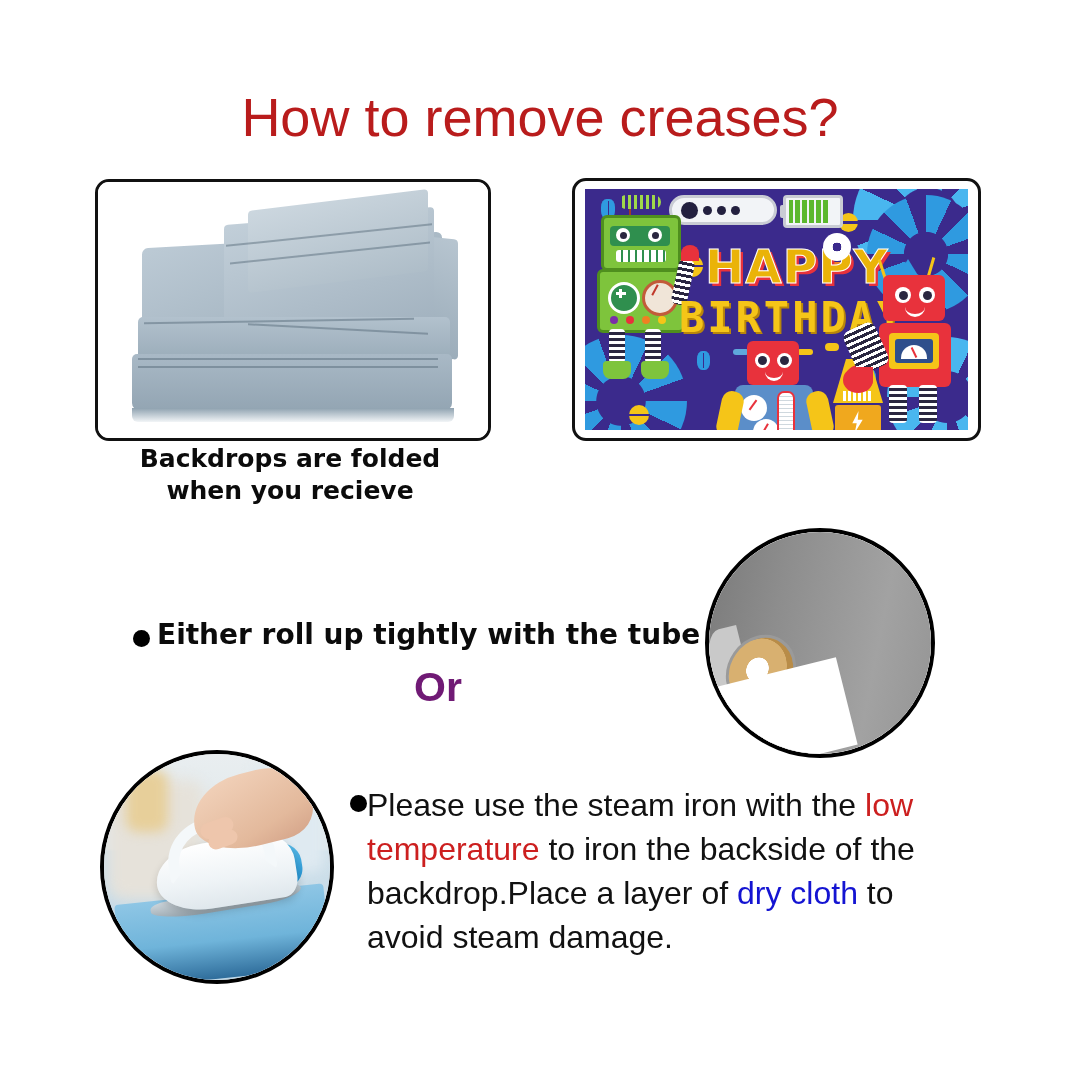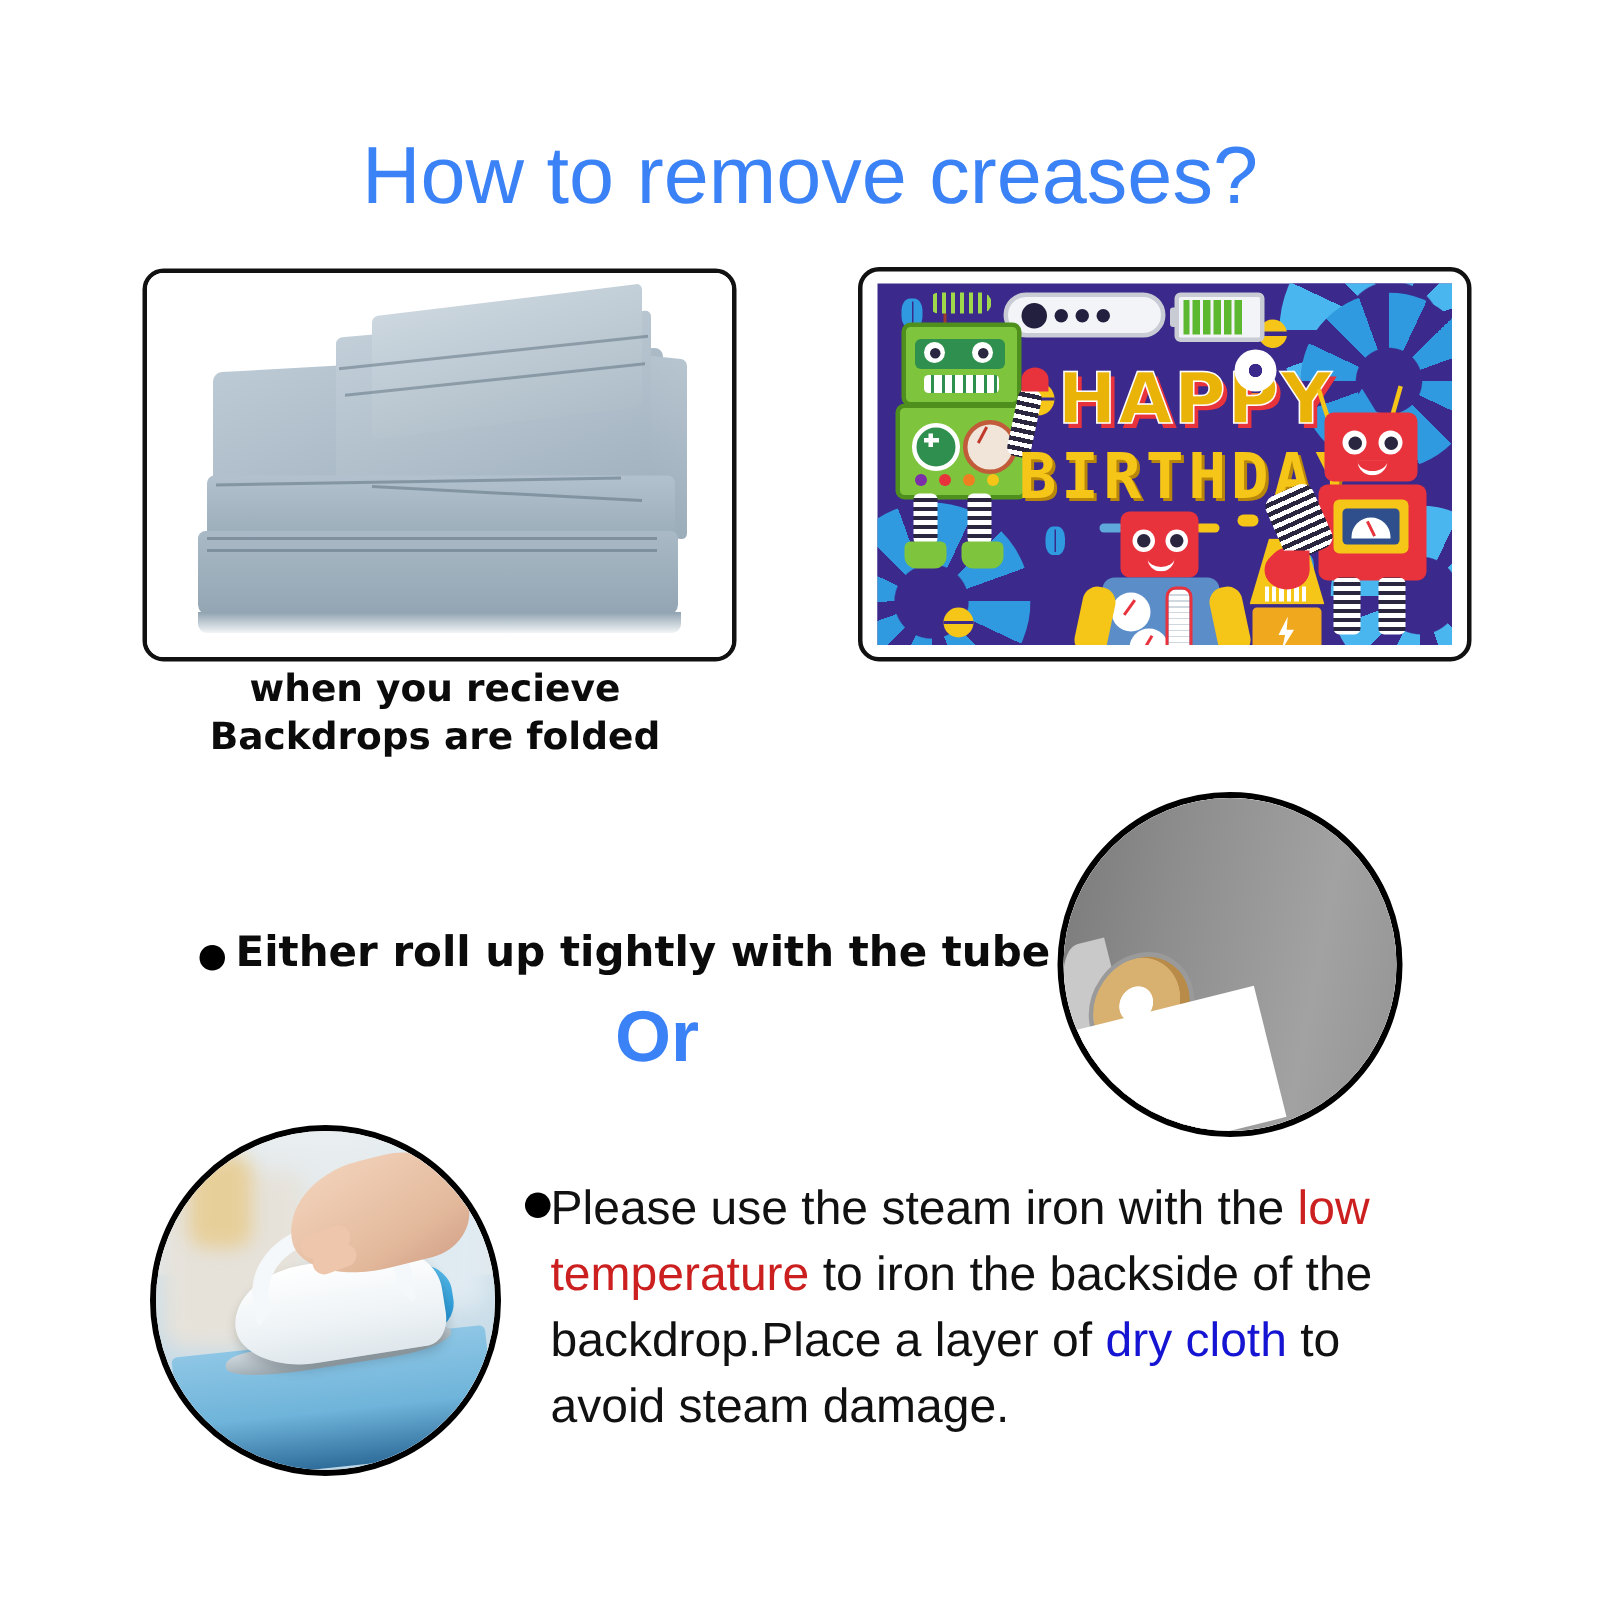--- a/index.html
+++ b/index.html
@@ -7,21 +7,21 @@
     width:1080px;height:1080px;background:#ffffff;
     font-family:"Liberation Sans", sans-serif;
     position:relative;overflow:hidden;
   }
   .page{position:absolute;left:0;top:0;width:1080px;height:1080px;}
 
   
   .title{
     position:absolute;left:0;top:86px;width:1080px;text-align:center;
     font-family:"Liberation Sans", sans-serif;
-    font-size:54px;font-weight:400;color:#3b82f6;letter-spacing:0px;
+    font-size:54px;font-weight:400;color:#b91c1c;letter-spacing:0px;
   }
 
   
   .frame{
     position:absolute;border:3px solid #111;border-radius:14px;
     background:#fff;overflow:hidden;
   }
   #frame-folded{left:95px;top:179px;width:390px;height:256px;}
   #frame-wrinkled{left:572px;top:178px;width:403px;height:257px;}
 
@@ -102,21 +102,21 @@
   
   .bullet-row{position:absolute;display:flex;align-items:flex-start;}
   .dot{flex:0 0 auto;width:17px;height:17px;border-radius:50%;background:#000;margin-top:12px;}
   #line-roll{left:133px;top:590px;margin-top:28px;}
   #line-roll .txt{
     font-family:"DejaVu Sans", sans-serif;font-weight:700;font-size:28px;color:#0b0b0b;
     margin-left:7px;white-space:nowrap;
   }
   .or-word{
     position:absolute;left:0;top:664px;width:876px;text-align:center;
-    font-family:"Liberation Sans", sans-serif;font-weight:700;font-size:48px;color:#3b82f6;
+    font-family:"Liberation Sans", sans-serif;font-weight:700;font-size:41px;color:#701a75;
   }
   #line-iron{left:350px;top:783px;width:620px;}
   #line-iron .txt{
     font-family:"Liberation Sans", sans-serif;font-weight:400;font-size:32px;
     color:#111;line-height:1.38;margin-left:0;
   }
   .hl-red{color:#cc1f1f;}
   .hl-blue{color:#1414d2;}
 
   
@@ -185,22 +185,22 @@
       <div class="fold" style="left:128px;top:52px;width:206px;transform:skewY(-6deg);"></div>
       <div class="fold" style="left:132px;top:70px;width:200px;transform:skewY(-6deg);"></div>
       <div class="fold" style="left:150px;top:146px;width:180px;transform:skewY(3deg);"></div>
       <div class="fold" style="left:40px;top:176px;width:300px;"></div>
       <div class="fold" style="left:40px;top:184px;width:300px;"></div>
       <div class="fold" style="left:46px;top:138px;width:270px;transform:skewY(-1deg);"></div>
     </div>
   </div>
 
   <div class="cap" id="cap-folded">
+    <div>Backdrops are folded</div>
     <div>when you recieve</div>
-    <div>Backdrops are folded</div>
   </div>
 
   <div class="frame" id="frame-wrinkled">
     <div class="bd">
 
       <div class="gear g-lt" style="left:268px;top:-44px;width:150px;height:150px;"></div>
       <div class="gear g-blue" style="left:282px;top:6px;width:118px;height:118px;"></div>
       <div class="gear g-blue" style="left:-30px;top:146px;width:132px;height:132px;"></div>
       <div class="gear g-lt" style="left:302px;top:148px;width:120px;height:120px;"></div>
 

